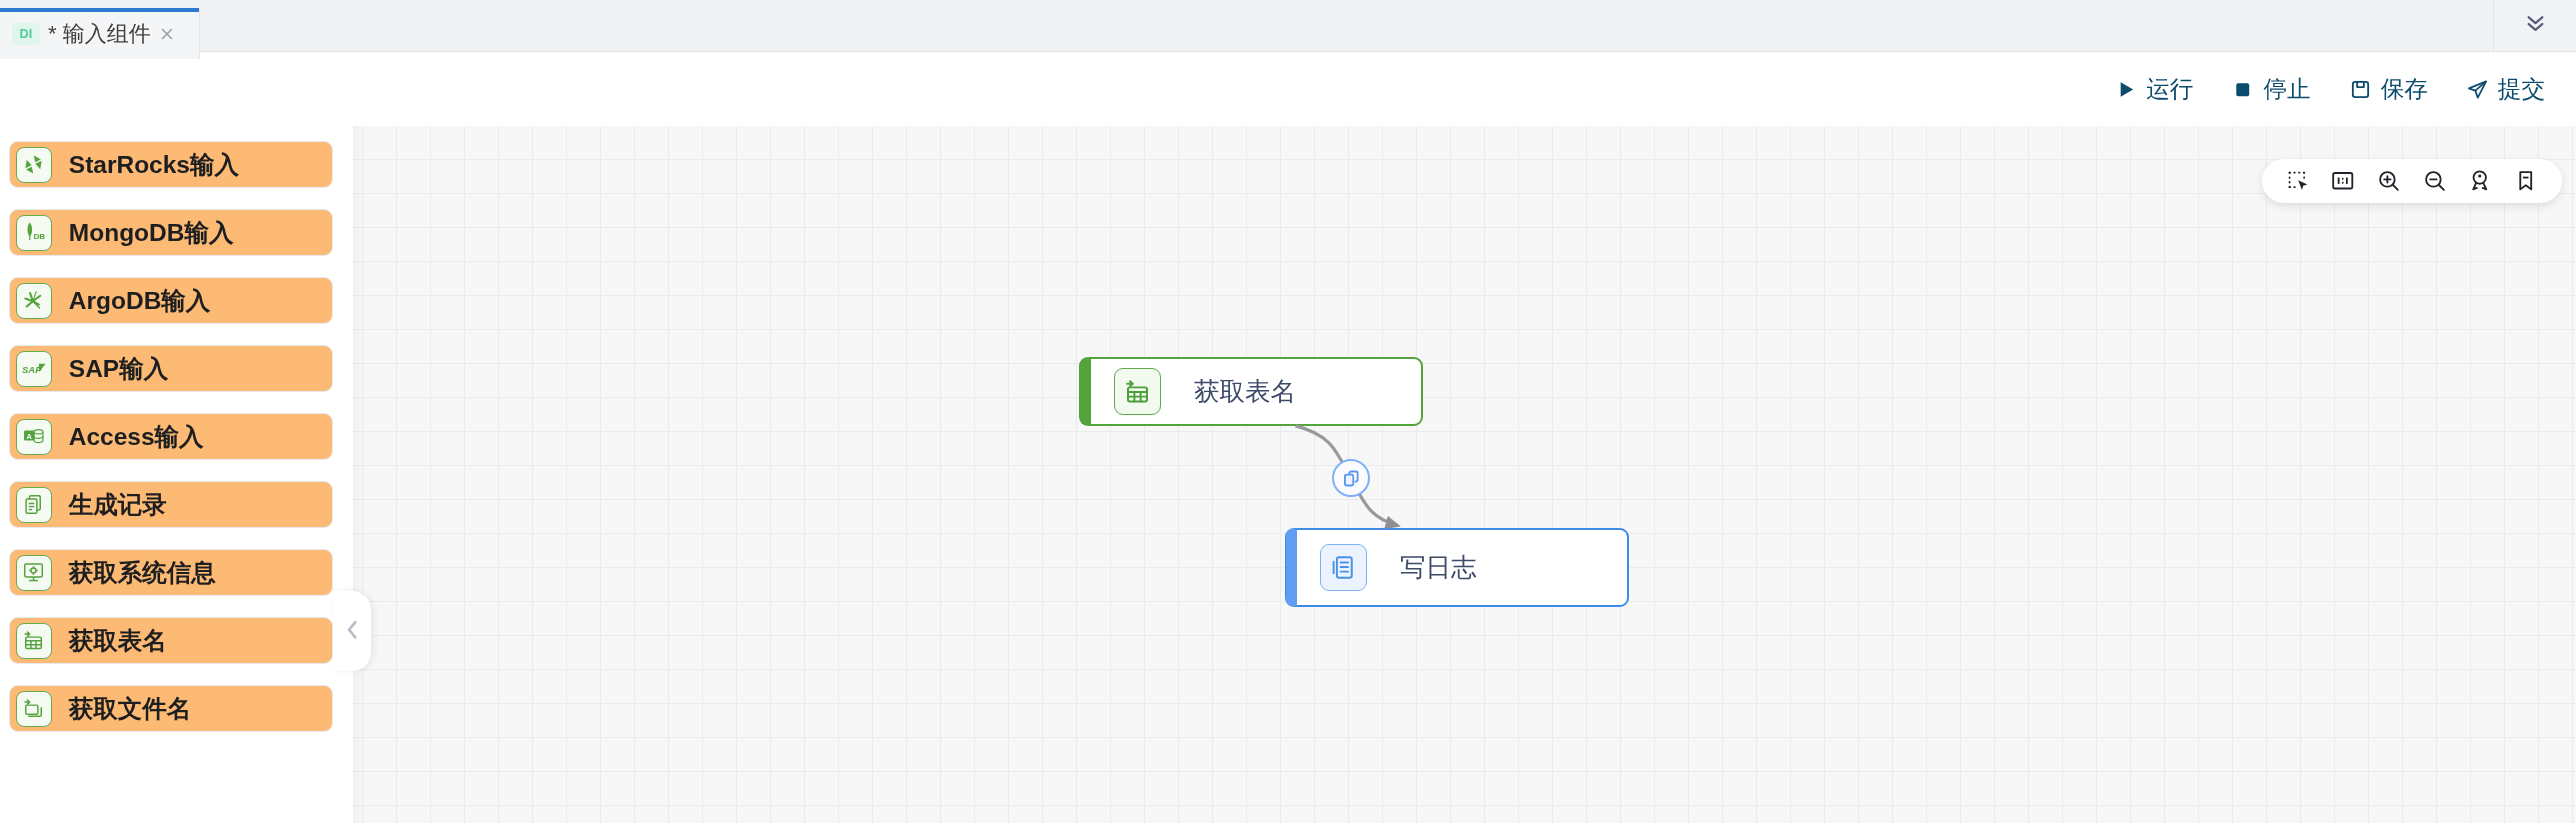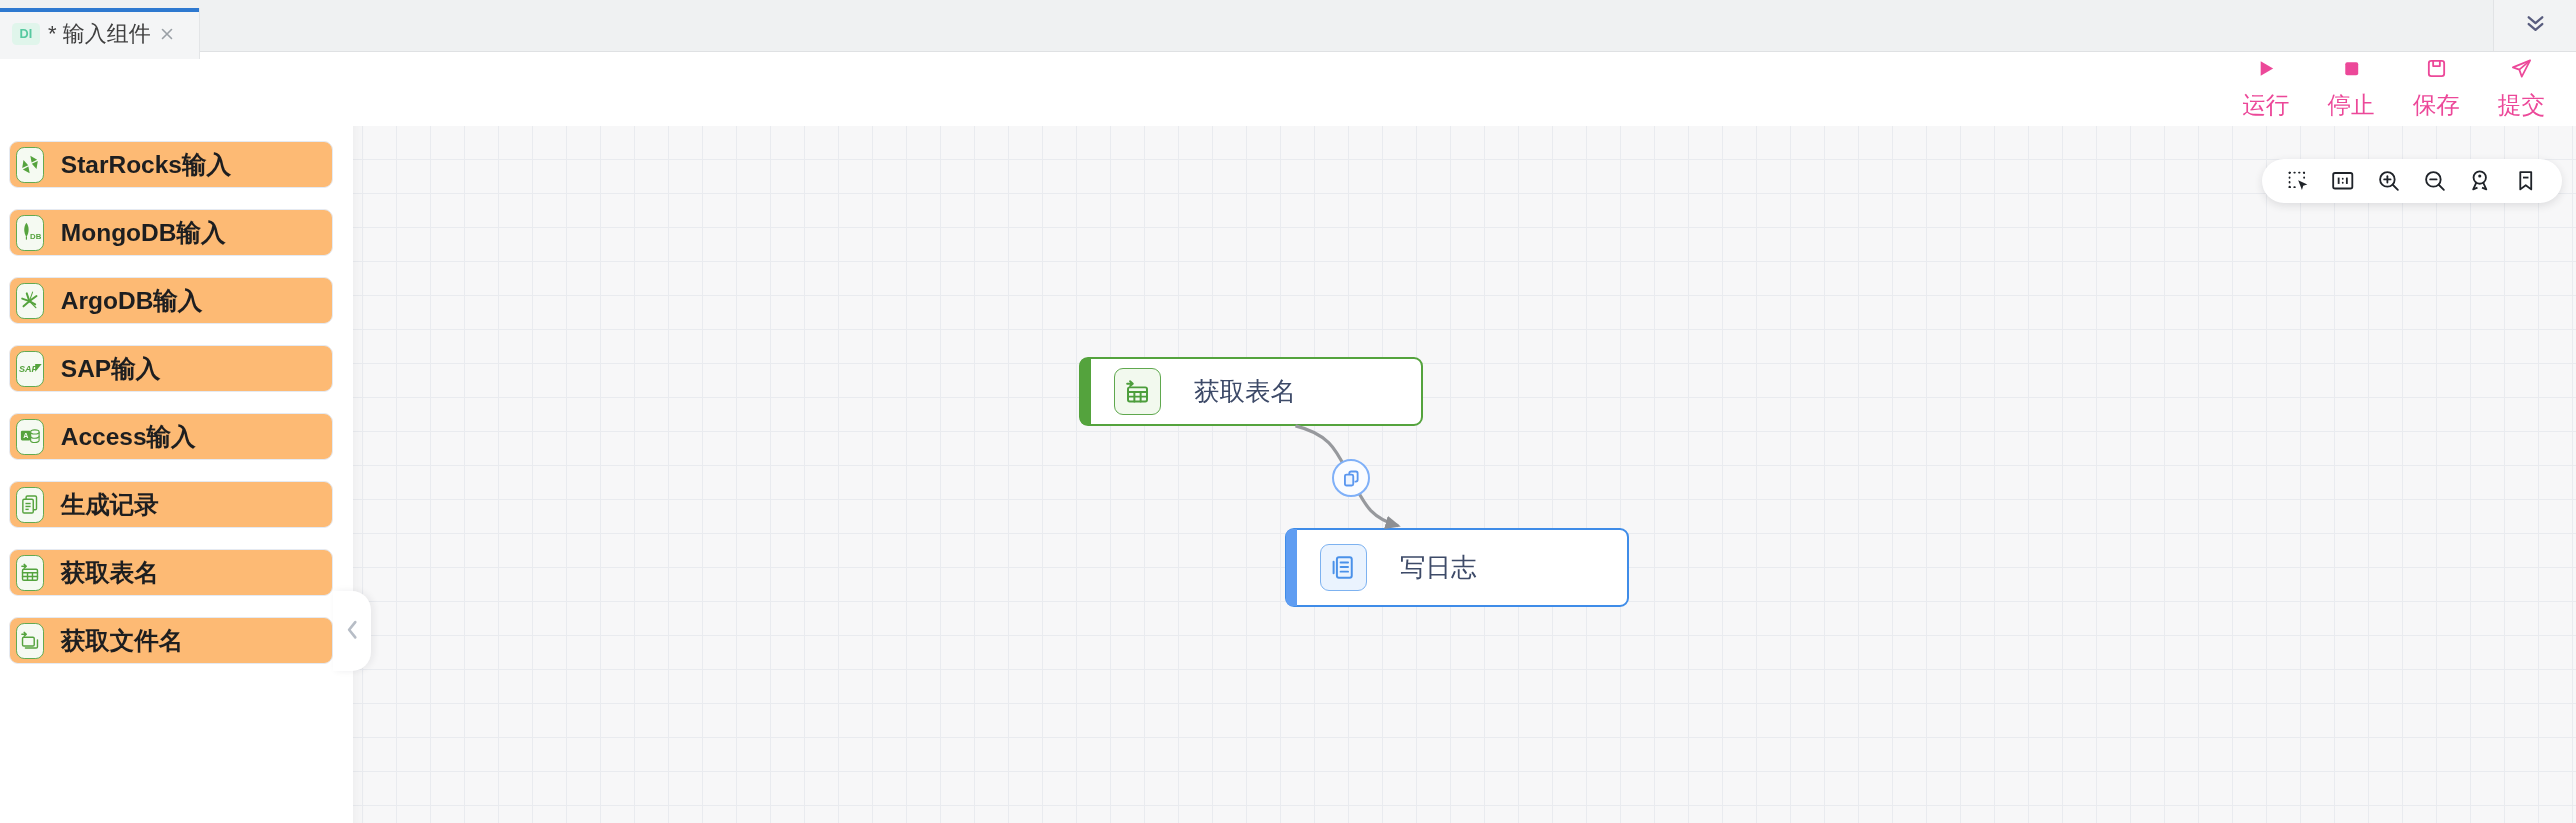--- a/index.html
+++ b/index.html
@@ -18,34 +18,34 @@
   .tab-badge{min-width:24.5px;height:22px;padding:0 1.8px;background:#e0f5eb;color:#57c9a0;
     font-size:12.7px;font-weight:bold;border-radius:4.5px;display:flex;align-items:center;justify-content:center;}
   .tab-title{margin-left:8.2px;font-size:22px;color:#404040;white-space:nowrap;}
   .tab-close{margin-left:7.3px;display:flex;cursor:pointer;}
   .tabbar-right{position:absolute;right:0;top:0;height:51px;width:82px;display:flex;
     align-items:center;justify-content:center;border-left:0.9px solid #e1e3e5;background:#f2f3f4;cursor:pointer;}
   
   .actionbar{position:absolute;top:52px;left:0;width:100%;height:74px;background:#fff;
     display:flex;align-items:center;justify-content:flex-end;gap:38px;
     padding-right:31px;box-sizing:border-box;z-index:6;}
-  .action-btn{display:flex;align-items:center;gap:9px;color:#ec4899;font-size:23.6px;cursor:pointer;white-space:nowrap;flex-direction:column;}
+  .action-btn{display:flex;align-items:center;gap:9px;color:#0c4a6e;font-size:23.6px;cursor:pointer;white-space:nowrap;}
   .action-btn svg{width:23px;height:23px;display:block;}
   
   .sidebar{position:absolute;top:52px;left:0;width:353px;bottom:0;background:#fff;z-index:4;}
   .searchbox{position:absolute;top:22px;left:9px;width:327px;height:44px;border:0.9px solid #dcdee2;
     border-radius:7.3px;box-sizing:border-box;display:flex;align-items:center;padding:0 11.8px;gap:8.2px;background:#fff;}
   .searchbox svg{flex:none;}
   .searchbox input{border:none;outline:none;flex:1;font-size:22px;color:#333;background:transparent;
     font-family:inherit;min-width:0;}
   .searchbox input::placeholder{color:#c1c5cc;}
   .component-list{position:absolute;top:89px;left:9px;width:324px;}
   .comp-item{height:47px;box-sizing:border-box;background:#fdba74;border:0.9px solid #e5eaf2;
     border-radius:9px;display:flex;align-items:center;padding-left:5.5px;margin-bottom:21px;cursor:grab;}
-  .comp-icon{flex:none;width:28px;height:36px;box-sizing:border-box;border:1.8px solid #63aa51;border-radius:8.2px;
+  .comp-icon{flex:none;width:36px;height:36px;box-sizing:border-box;border:1.8px solid #63aa51;border-radius:8.2px;
     background:#f5faf2;display:flex;align-items:center;justify-content:center;}
   .comp-icon svg{width:27px;height:27px;display:block;}
   .comp-label{margin-left:17.3px;font-size:24.5px;font-weight:bold;color:#1d1e20;white-space:nowrap;}
   .collapse-handle{position:absolute;left:333px;top:591px;width:38px;height:80px;background:#fff;
     border-radius:0 19px 19px 0;box-shadow:2.7px 0 7.3px rgba(31,35,41,.07);display:flex;align-items:center;
     justify-content:center;z-index:5;cursor:pointer;}
   
   .canvas{position:absolute;left:353px;top:125px;width:2223px;height:698px;background:#f7f7f8;
     background-image:linear-gradient(#e9ebef 0.9px,transparent 0.9px),linear-gradient(90deg,#e9ebef 0.9px,transparent 0.9px);
     background-size:34px 34px;background-position:9px 0;
@@ -210,20 +210,35 @@
             <rect x="9" y="12" width="16" height="21" rx="2" fill="#f5faf2"></rect>
             <line x1="13" y1="18.5" x2="21" y2="18.5"></line>
             <line x1="13" y1="23" x2="21" y2="23"></line>
             <line x1="13" y1="27.5" x2="18" y2="27.5"></line>
           </svg>
         </span>
         <span class="comp-label">生成记录</span>
       </div>
       <div class="comp-item">
         <span class="comp-icon">
+          <svg viewBox="0 0 40 40" fill="none" stroke="#55a33e" stroke-width="2.2">
+            <rect x="7" y="7.5" width="26" height="19" rx="2"></rect>
+            <circle cx="20" cy="17" r="3.8"></circle>
+            <line x1="20" y1="10.8" x2="20" y2="13.2"></line>
+            <line x1="20" y1="20.8" x2="20" y2="23.2"></line>
+            <line x1="13.8" y1="17" x2="16.2" y2="17"></line>
+            <line x1="23.8" y1="17" x2="26.2" y2="17"></line>
+            <line x1="20" y1="26.5" x2="20" y2="31.5"></line>
+            <line x1="13.5" y1="32" x2="26.5" y2="32"></line>
+          </svg>
+        </span>
+        <span class="comp-label">获取系统信息</span>
+      </div>
+      <div class="comp-item">
+        <span class="comp-icon">
           <svg viewBox="0 0 40 40" fill="none" stroke="#55a33e" stroke-width="2.2" stroke-linecap="round" stroke-linejoin="round">
             <path d="M7.5 10.5 h6.5 M11 7.5 l3.3 3 -3.3 3"></path>
             <rect x="8.5" y="15" width="23" height="17" rx="2"></rect>
             <line x1="8.5" y1="20.5" x2="31.5" y2="20.5"></line>
             <line x1="16.2" y1="20.5" x2="16.2" y2="32"></line>
             <line x1="23.8" y1="20.5" x2="23.8" y2="32"></line>
             <line x1="8.5" y1="26.2" x2="31.5" y2="26.2"></line>
           </svg>
         </span>
         <span class="comp-label">获取表名</span>

